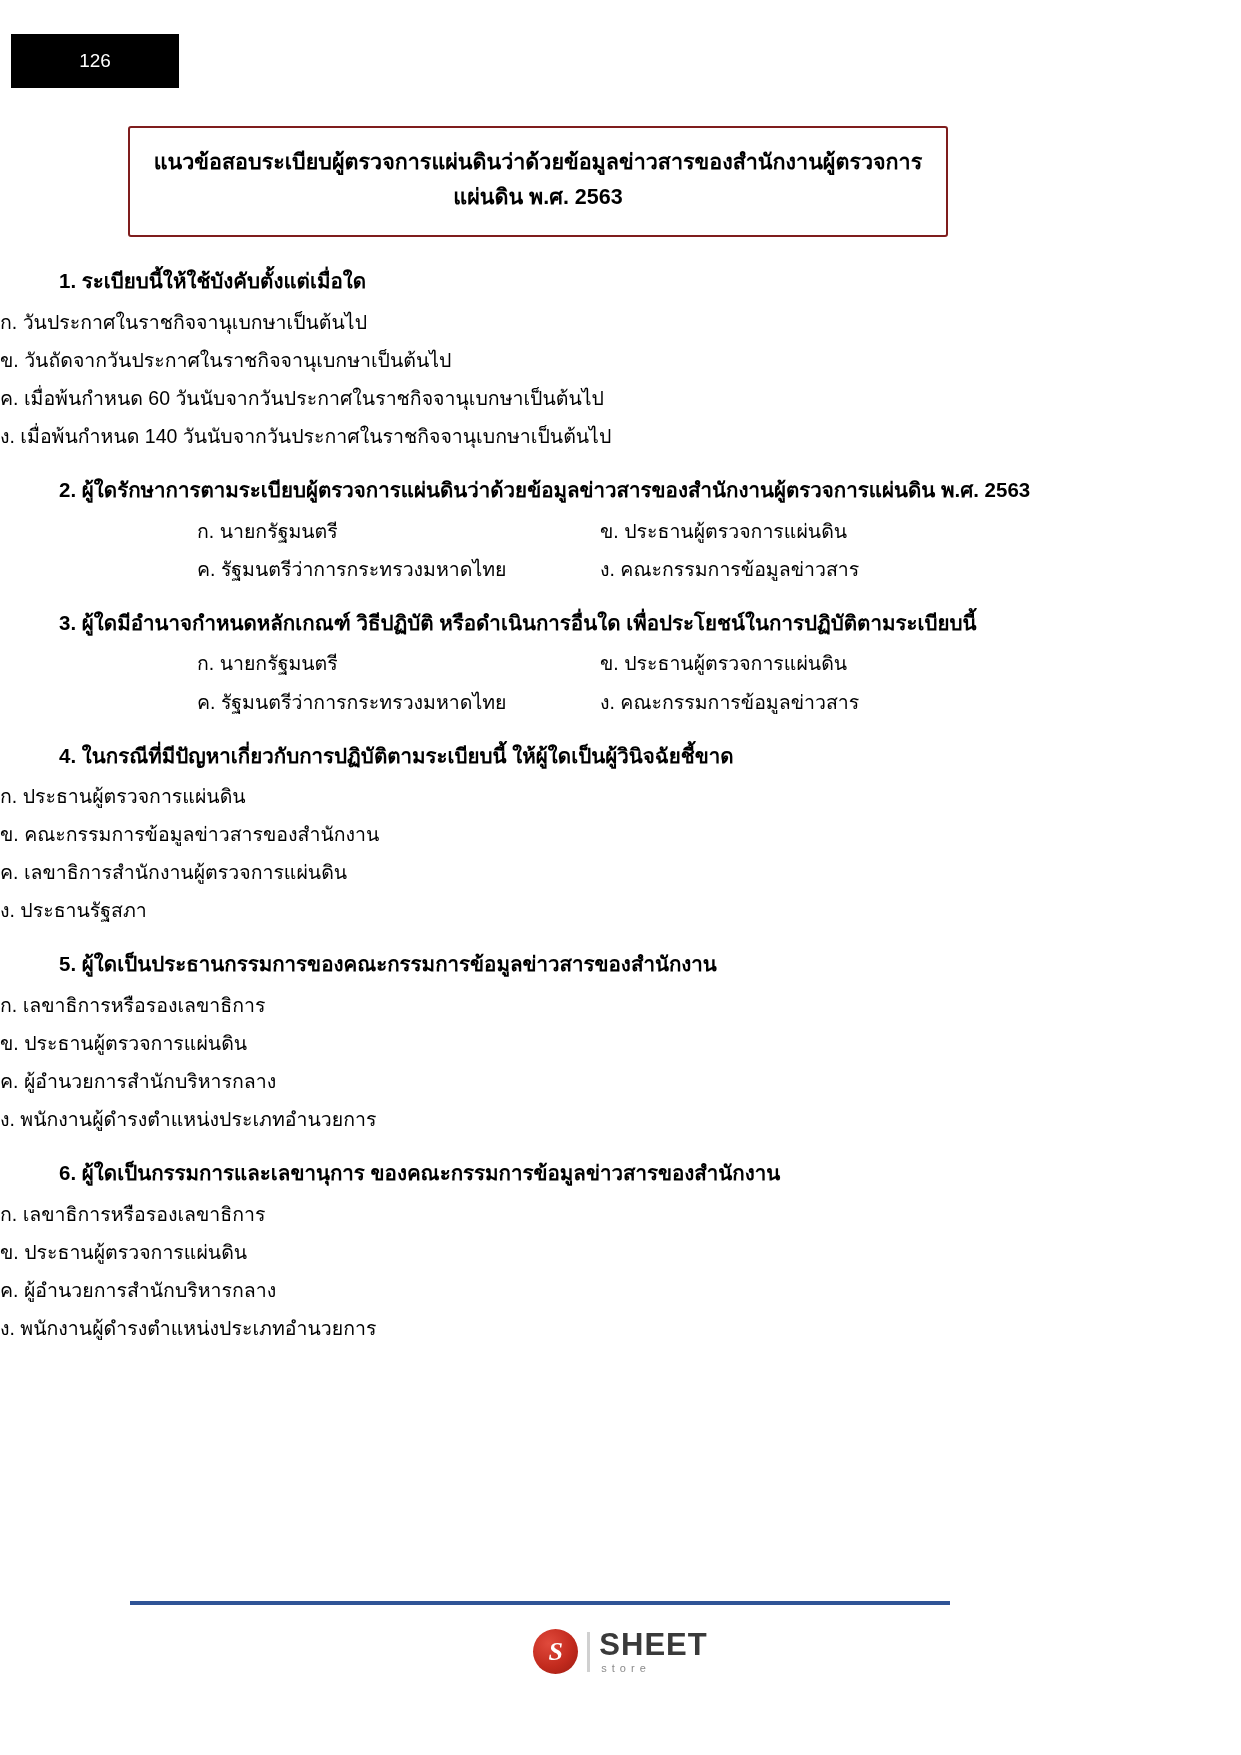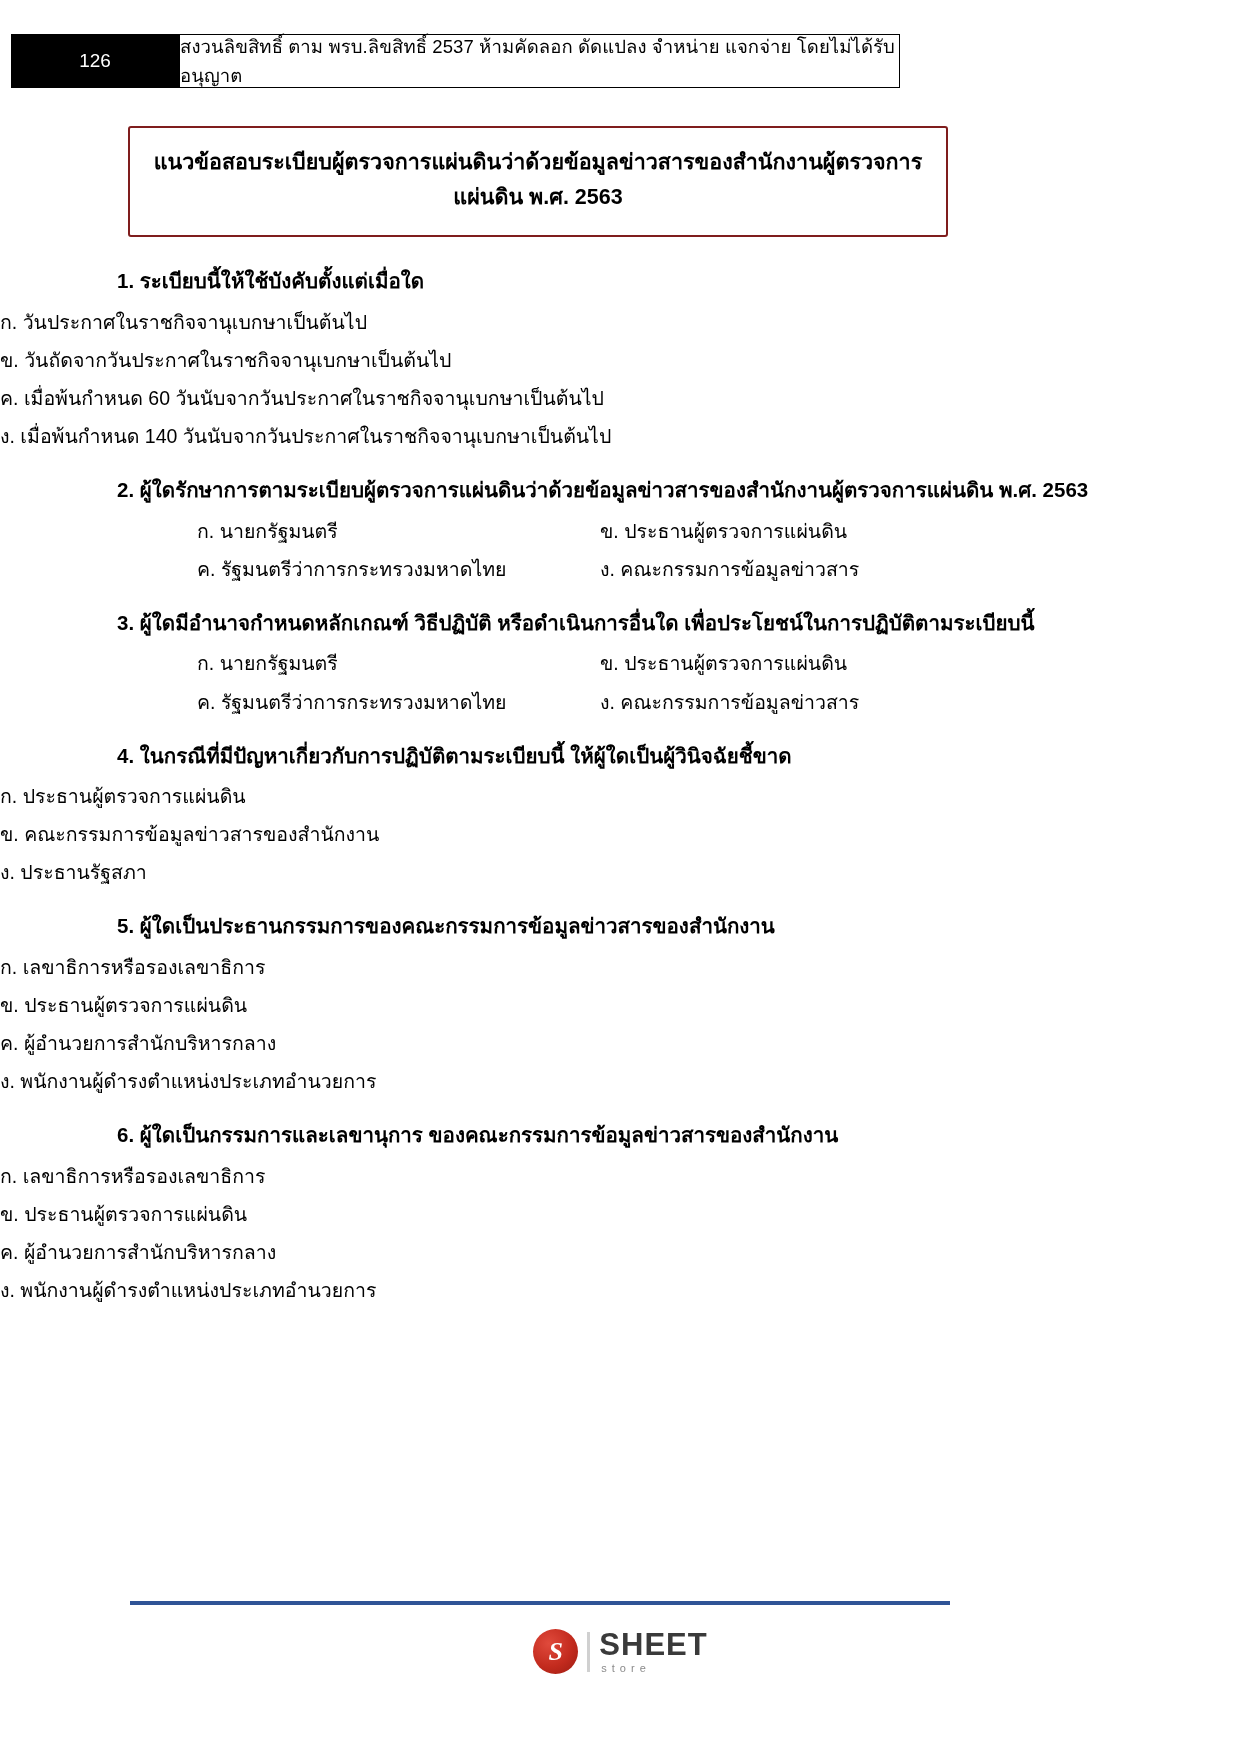--- a/index.html
+++ b/index.html
@@ -75,21 +75,21 @@
     top: 246px;
     width: 100%;
   }
   .question {
     margin-top: 19px;
   }
   .q-text {
     font-weight: bold;
     font-size: 20.5px;
     line-height: 1.6;
-    padding-left: 117px;
+    padding-left: 59px;
     padding-right: 95px;
     text-indent: -0.0px;
   }
   .choices {
     margin-top: 5px;
   }
   .choice-line {
     font-size: 19.5px;
     line-height: 1.95;
   }
@@ -160,21 +160,20 @@
     color: #8a8a8a;
     margin-top: 3px;
     padding-left: 2px;
   }
 </style>
 </head>
 <body>
 
 <div class="header">
   <div class="page-number-box">126</div>
-  <div class="header-notice">สงวนลิขสิทธิ์ ตาม พรบ.ลิขสิทธิ์ 2537 ห้ามคัดลอก ดัดแปลง จำหน่าย แจกจ่าย โดยไม่ได้รับอนุญาต</div>
 </div>
 
 <div class="title-box">
   <span>แนวข้อสอบระเบียบผู้ตรวจการแผ่นดินว่าด้วยข้อมูลข่าวสารของสำนักงานผู้ตรวจการแผ่นดิน พ.ศ.</span>
   <span>2563</span>
 </div>
 
 <div class="content" id="content">
     <div class="question">
       <div class="q-text">1. ระเบียบนี้ให้ใช้บังคับตั้งแต่เมื่อใด</div>
@@ -209,20 +208,21 @@
           <div class="cell">ค. รัฐมนตรีว่าการกระทรวงมหาดไทย</div>
           <div class="cell">ง. คณะกรรมการข้อมูลข่าวสาร</div>
         </div>
       </div>
     </div>
     <div class="question">
       <div class="q-text">4. ในกรณีที่มีปัญหาเกี่ยวกับการปฏิบัติตามระเบียบนี้ ให้ผู้ใดเป็นผู้วินิจฉัยชี้ขาด</div>
       <div class="choices">
         <div class="choice-line">ก. ประธานผู้ตรวจการแผ่นดิน</div>
         <div class="choice-line">ข. คณะกรรมการข้อมูลข่าวสารของสำนักงาน</div>
+        <div class="choice-line">ค. เลขาธิการสำนักงานผู้ตรวจการแผ่นดิน</div>
         <div class="choice-line">ง. ประธานรัฐสภา</div>
       </div>
     </div>
     <div class="question">
       <div class="q-text">5. ผู้ใดเป็นประธานกรรมการของคณะกรรมการข้อมูลข่าวสารของสำนักงาน</div>
       <div class="choices">
         <div class="choice-line">ก. เลขาธิการหรือรองเลขาธิการ</div>
         <div class="choice-line">ข. ประธานผู้ตรวจการแผ่นดิน</div>
         <div class="choice-line">ค. ผู้อำนวยการสำนักบริหารกลาง</div>
         <div class="choice-line">ง. พนักงานผู้ดำรงตำแหน่งประเภทอำนวยการ</div>

